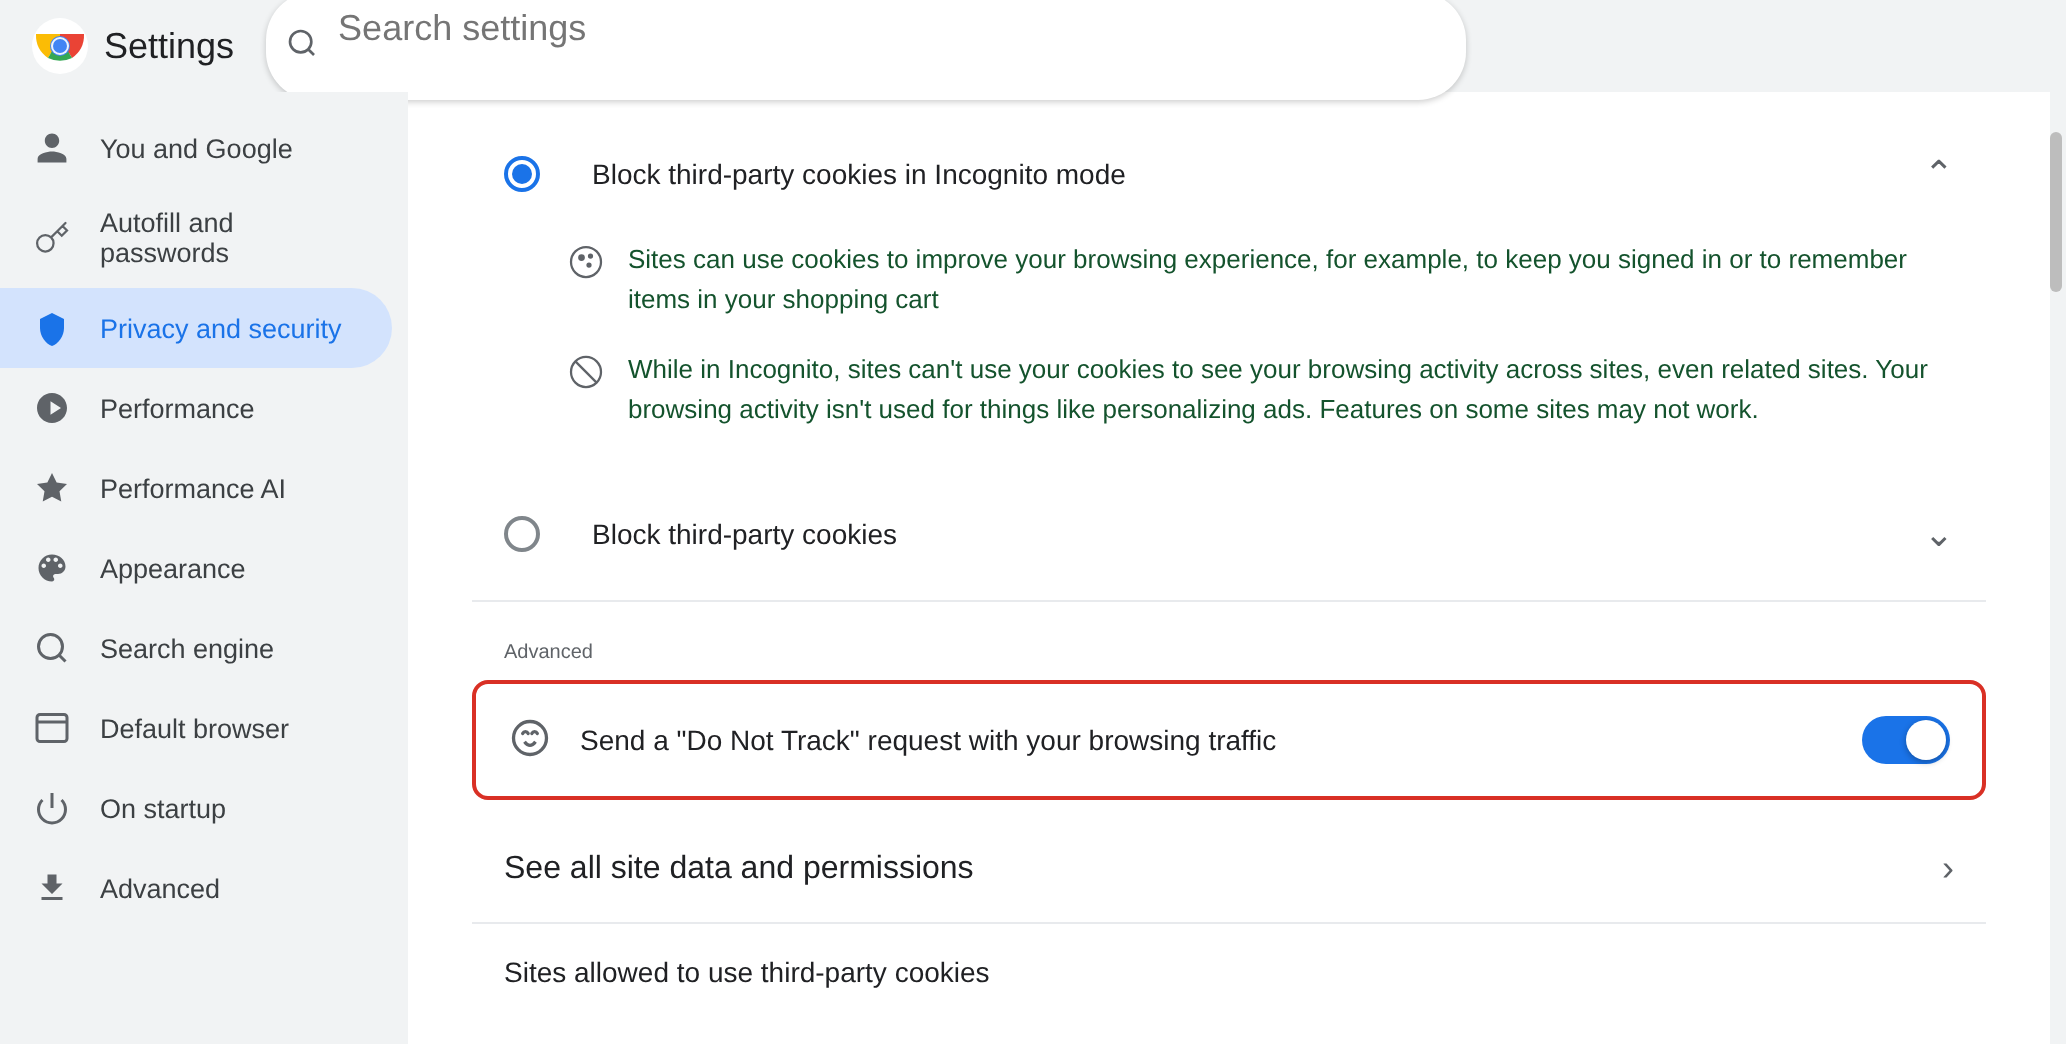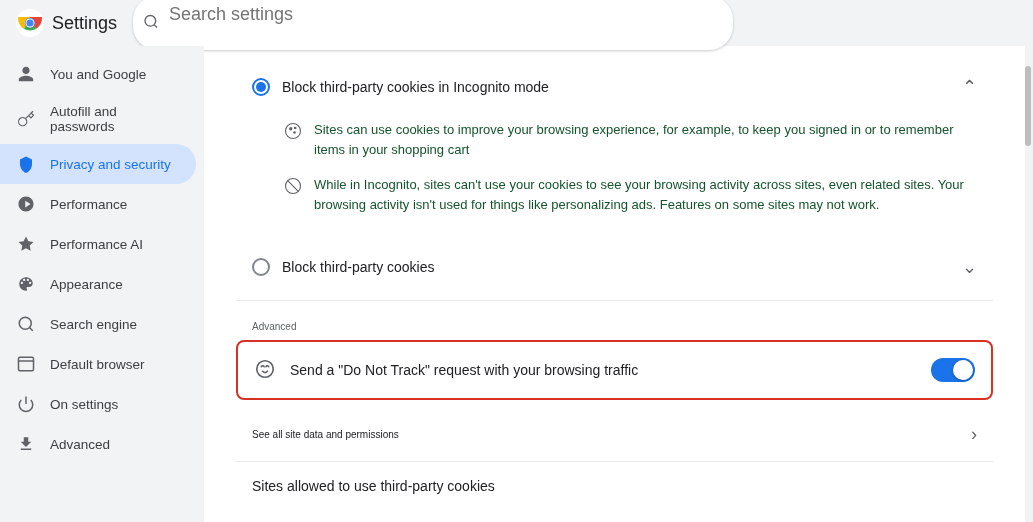--- a/index.html
+++ b/index.html
@@ -130,21 +130,21 @@
     .option-card {
       background: #fff;
       border-radius: 8px;
       margin-bottom: 8px;
     }
 
     .option-header {
       display: flex;
       align-items: center;
       padding: 14px 16px;
-      gap: 12px;
+      gap: 26px;
       cursor: pointer;
     }
     .option-header .radio-circle {
       width: 18px;
       height: 18px;
       border-radius: 50%;
       border: 2px solid #1a73e8;
       display: flex;
       align-items: center;
       justify-content: center;
@@ -260,21 +260,21 @@
     .site-data-row {
       display: flex;
       align-items: center;
       padding: 16px;
       border-bottom: 1px solid #e8eaed;
       cursor: pointer;
       gap: 12px;
     }
     .site-data-label {
       flex: 1;
-      font-size: 10px;
+      font-size: 16px;
       color: #202124;
     }
     .chevron-right {
       color: #5f6368;
       font-size: 18px;
     }
 
     
     .sites-allowed-row {
       padding: 16px;
@@ -397,21 +397,21 @@
       <span>Default browser</span>
     </div>
 
     <div class="sidebar-item">
       <span class="icon">
         <svg width="18" height="18" viewBox="0 0 24 24" fill="none" stroke="currentColor" stroke-width="2">
             <path d="M18.36 6.64a9 9 0 1 1-12.73 0"></path>
             <line x1="12" y1="2" x2="12" y2="12"></line>
           </svg>
       </span>
-      <span>On settings</span>
+      <span>On startup</span>
     </div>
 
 
     <div class="sidebar-item">
       <span class="icon">
         <svg width="18" height="18" viewBox="0 0 24 24" fill="currentColor">
             <path d="M19 9h-4V3H9v6H5l7 7 7-7zM5 18v2h14v-2H5z"></path>
           </svg>
       </span>
       <span>Advanced</span>

